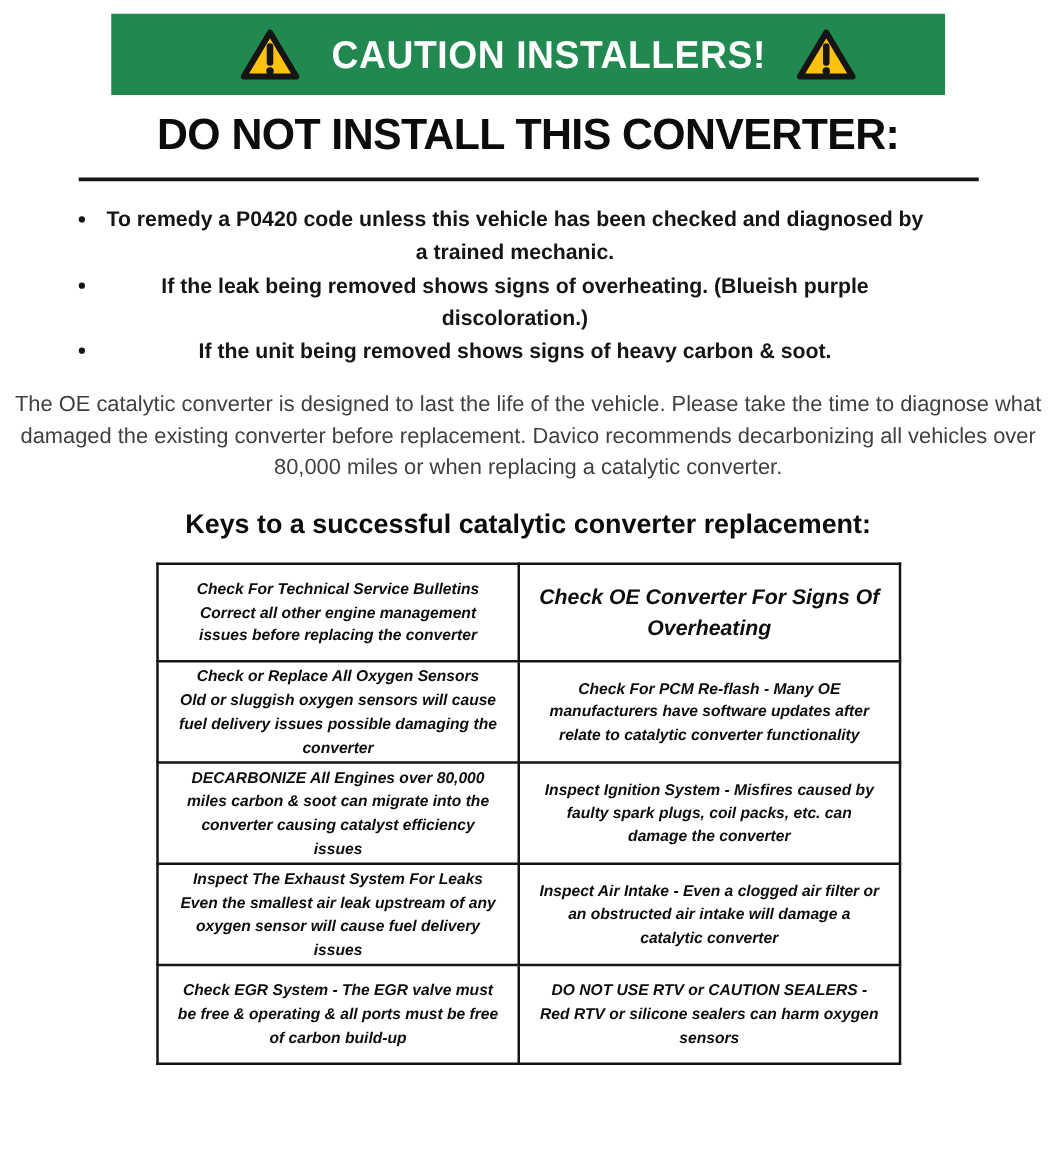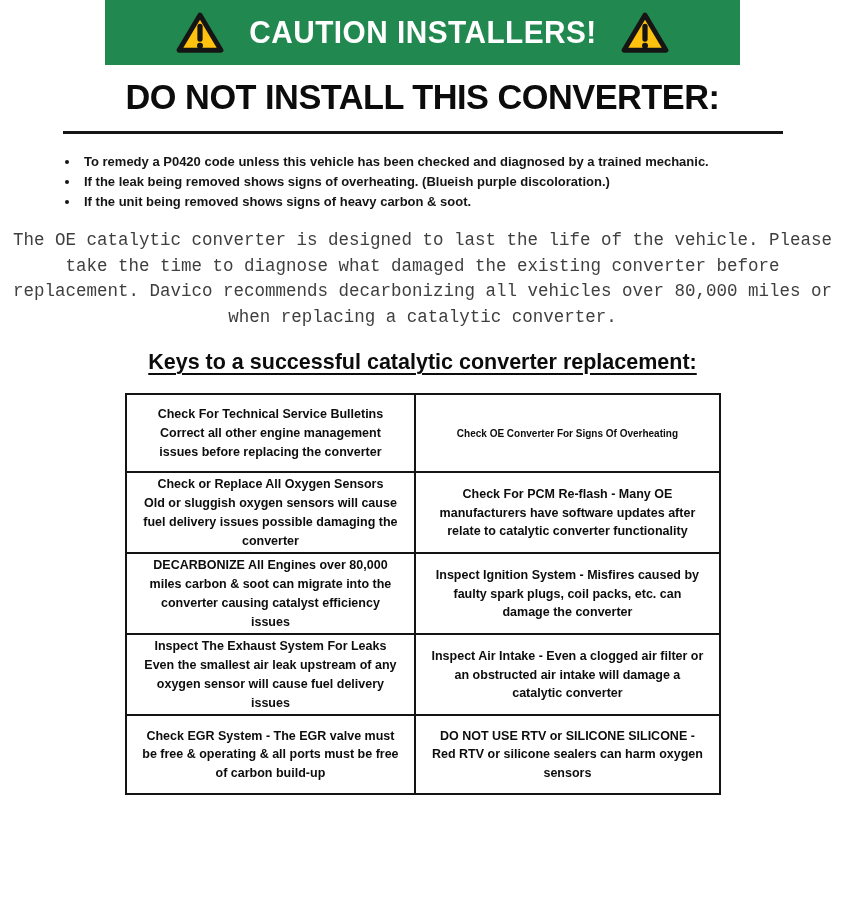--- a/index.html
+++ b/index.html
@@ -9,26 +9,27 @@
     background: #ffffff;
     font-family: "Liberation Sans", sans-serif;
     color: #0d0d0d;
     overflow: hidden;
   }
 
   
   .banner {
     width: 635px;
     height: 65px;
-    margin: 0 auto;
+    margin: 11px auto;
     background: #218950;
     display: flex;
     align-items: center;
     justify-content: center;
     gap: 18px;
+    padding-left: 32px;
   }
   .banner-text {
     color: #ffffff;
     font-size: 31px;
     font-weight: bold;
     letter-spacing: 0.5px;
     white-space: nowrap;
     transform: scaleX(0.96);
   }
   .warn-svg { width: 48px; height: 44px; display: block; }
@@ -50,73 +51,73 @@
     background: #151515;
     margin: 14px auto 0;
   }
 
   
   .bullets {
     margin: 18px 0 0 62px;
     padding-left: 18px;
     width: 660px;
     list-style: disc;
-    font-size: 13px;
+    font-size: 17px;
     font-weight: bold;
     color: #151515;
     line-height: 1.55;
+    text-align: center;
   }
   .bullets li { padding-left: 4px; }
 
   
   .intro {
     width: 828px;
     margin: 16px auto 0;
     text-align: center;
     font-size: 17.5px;
     font-weight: 400;
     color: #3f3f3f;
     line-height: 1.45;
-    font-family: Liberation Mono, monospace;
   }
 
   
   .keys-heading {
     margin: 20px 0 0;
     text-align: center;
     font-size: 21.5px;
     font-weight: bold;
     color: #0c0c0c;
-    text-decoration: underline;
     text-decoration-thickness: 2px;
     text-underline-offset: 4px;
   }
 
   
   .keys-table {
     width: 596px;
     margin: 18px auto 0;
     border-collapse: collapse;
     table-layout: fixed;
+    font-style: italic;
   }
   .keys-table col.left-col  { width: 48.8%; }
   .keys-table col.right-col { width: 51.2%; }
   .keys-table td {
     border: 2px solid #141414;
     height: 72.5px;
     text-align: center;
     vertical-align: middle;
     font-weight: bold;
     font-size: 12.5px;
     line-height: 1.5;
     padding: 2px 14px;
     white-space: pre-line;
     color: #0d0d0d;
   }
-  .keys-table td.cell-large { font-size: 10px; margin-left: 40px; }
+  .keys-table td.cell-large { font-size: 17px; margin-left: 40px; }
 </style>
 </head>
 <body>
 
 <div class="banner">
   <span class="warn-icon">
     <svg class="warn-svg" viewBox="0 0 64 58" aria-hidden="true">
       <path d="M32 5 L60 52 L4 52 Z" fill="#FFC20E" stroke="#151515" stroke-width="6.5" stroke-linejoin="round"></path>
       <line x1="32" y1="20" x2="32" y2="37" stroke="#151515" stroke-width="7" stroke-linecap="round"></line>
       <circle cx="32" cy="46" r="4" fill="#151515"></circle>
@@ -166,16 +167,16 @@
       <td>DECARBONIZE All Engines over 80,000 miles carbon &amp; soot can migrate into the converter causing catalyst efficiency issues</td>
       <td>Inspect Ignition System - Misfires caused by faulty spark plugs, coil packs, etc. can damage the converter</td>
     </tr>
     <tr>
       <td>Inspect The Exhaust System For Leaks
 Even the smallest air leak upstream of any oxygen sensor will cause fuel delivery issues</td>
       <td>Inspect Air Intake - Even a clogged air filter or an obstructed air intake will damage a catalytic converter</td>
     </tr>
     <tr>
       <td>Check EGR System - The EGR valve must be free &amp; operating &amp; all ports must be free of carbon build-up</td>
-      <td>DO NOT USE RTV or SILICONE SILICONE - Red RTV or silicone sealers can harm oxygen sensors</td>
+      <td>DO NOT USE RTV or CAUTION SEALERS - Red RTV or silicone sealers can harm oxygen sensors</td>
     </tr>
   </tbody>
 </table>
 
 </body></html>

